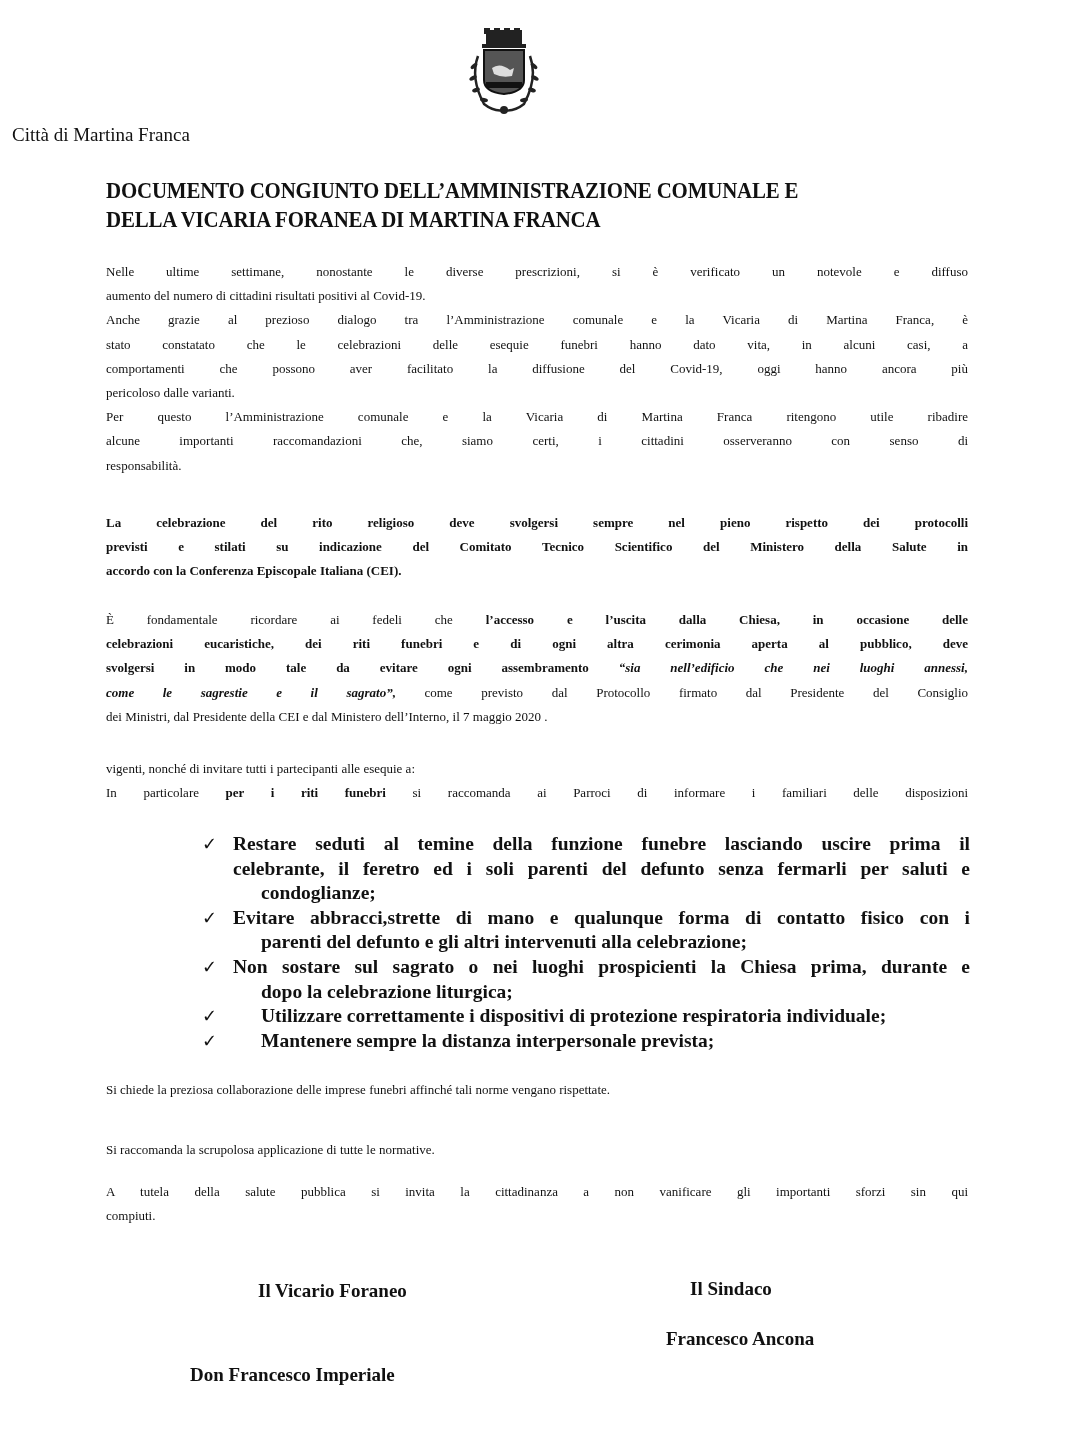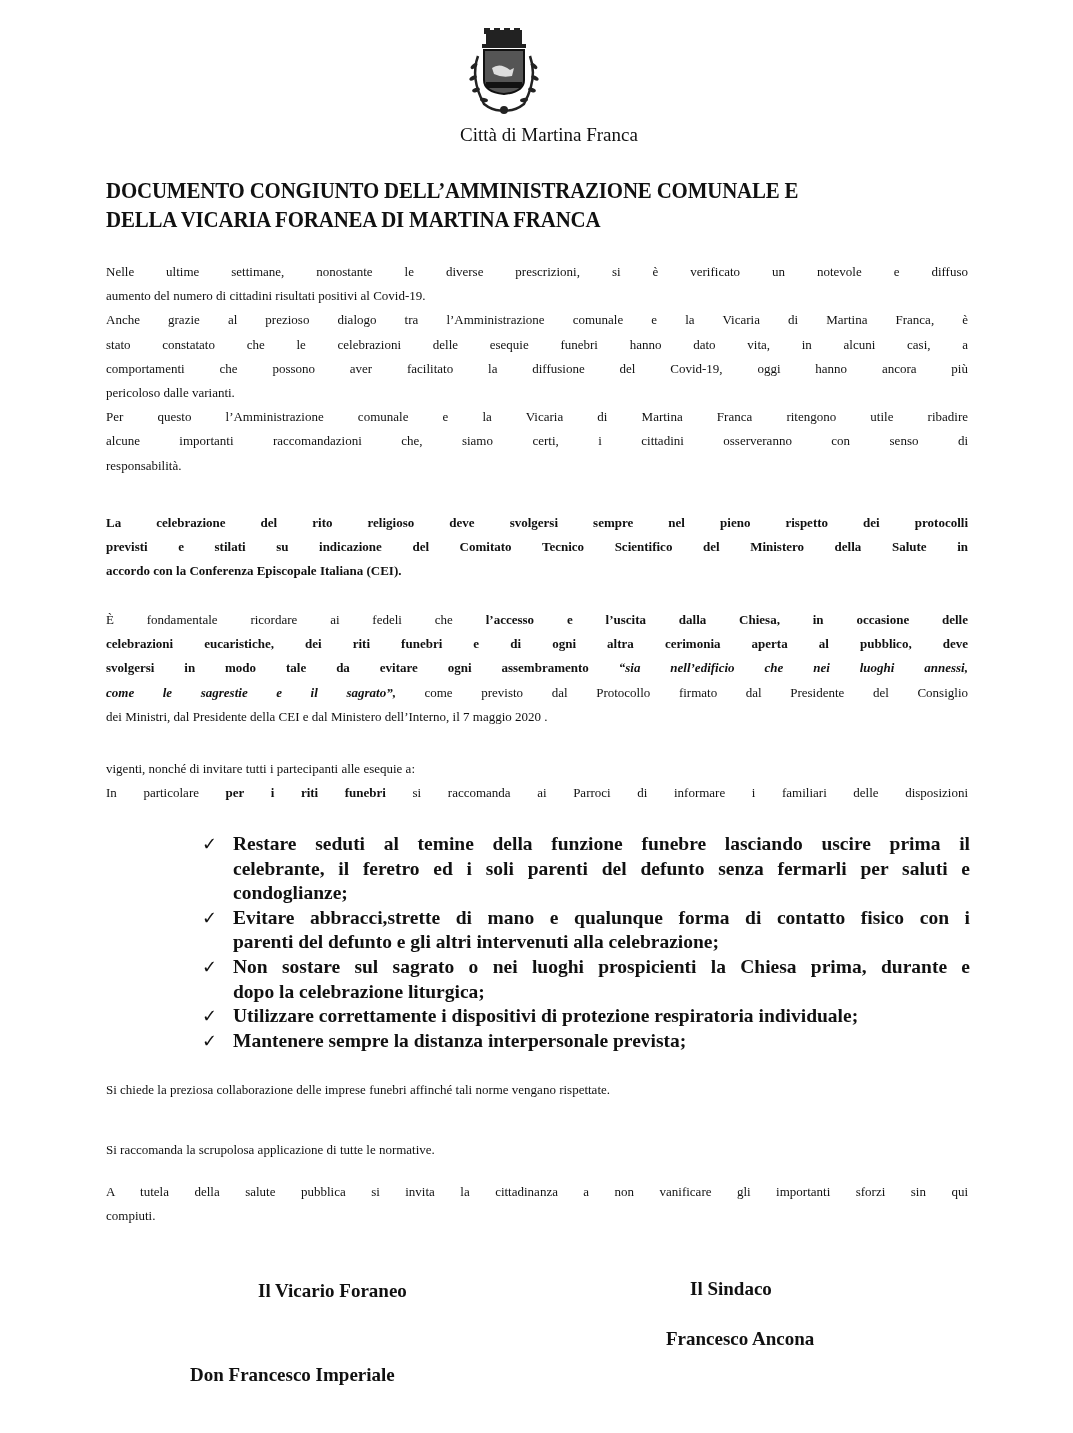--- a/index.html
+++ b/index.html
@@ -4,22 +4,22 @@
   <style>
     html, body { margin: 0; padding: 0; background: #ffffff; }
     body {
       width: 1073px; height: 1433px; position: relative; overflow: hidden;
       font-family: "Liberation Serif", "DejaVu Serif", serif; color: #111;
     }
     .crest {
       position: absolute; left: 462px; top: 28px; width: 84px; height: 96px;
     }
     .city {
-      position: absolute; left: 0; width: 1073px; top: 124px; text-align: center;
-      font-size: 19px; padding-left: 25px; box-sizing: border-box;
+      position: absolute; left: 0; width: 1073px; top: 124px; 
+      font-size: 19px; padding-left: 12px; box-sizing: border-box;
     }
     .title {
       position: absolute; left: 106px; top: 176px; width: 870px;
       font-weight: bold; font-size: 22.5px; line-height: 29px; letter-spacing: -0.2px;
       transform: scaleX(0.93); transform-origin: left top;
     }
     .title span { display: block; white-space: nowrap; }
     .para {
       position: absolute; left: 106px; width: 862px;
       font-size: 13px; line-height: 24.2px; text-align: justify;
@@ -31,21 +31,21 @@
     .bullets {
       position: absolute; left: 200px; top: 832px; width: 770px;
       font-size: 19.5px; line-height: 24.6px; font-weight: bold;
     }
     .bullet { position: relative; padding-left: 33px; }
     .check {
       position: absolute; left: 2px; top: 0; font-weight: normal; font-size: 18px;
       font-family: "DejaVu Sans", sans-serif;
     }
     .bullet .line { display: block; text-align: justify; text-align-last: justify; white-space: nowrap; }
-    .bullet .line.last { text-align-last: left; }
+    .bullet .line.last { text-align-last: left; margin-left: 28px; }
     .sig { position: absolute; font-weight: bold; font-size: 19px; white-space: nowrap; }
   </style>
 </head>
 <body>
 
 <div class="crest">
   <svg width="84" height="96" viewBox="0 0 84 96">
 
     <g fill="#222">
       <rect x="24" y="2" width="36" height="14"></rect>

